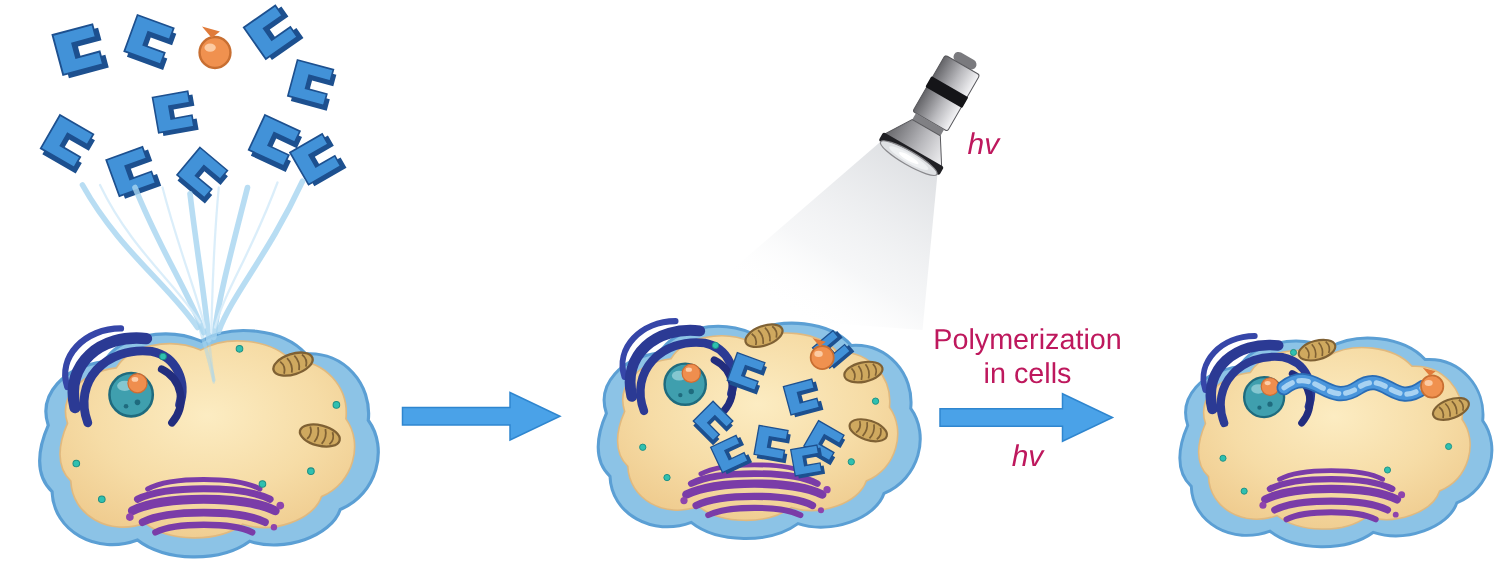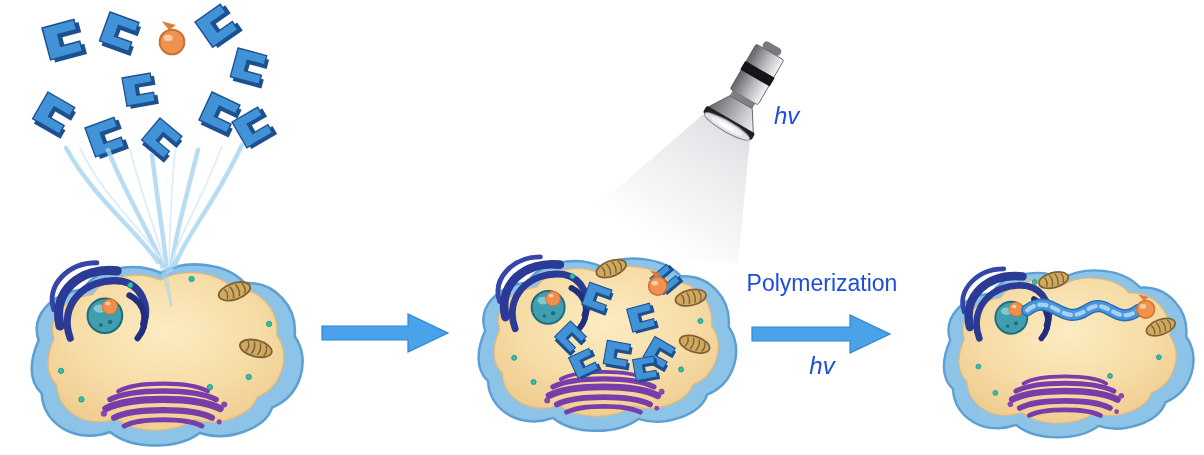--- a/index.html
+++ b/index.html
@@ -8,21 +8,21 @@
     width:1204px;height:455px;
     background:#ffffff;
     overflow:hidden;
     font-family:"Liberation Sans",sans-serif;
   }
   .stage svg{position:absolute;left:0;top:0;}
   .label{
     position:absolute;
     font-family:"Liberation Sans",sans-serif;
     font-size:23px;
-    color:#1d4ed8;
+    color:#be185d;
     text-align:center;
     line-height:1.18;
     font-weight:400;
   }
   .hv{
     font-style:italic;
     font-size:24px;
     font-weight:400;
   }
 </style>
@@ -203,21 +203,22 @@
       <use href="#dot" transform="translate(252,130)"></use>
     </g>
 
     <path d="M 322 326 H 408 V 314 L 448 333 L 408 352 V 340 H 322 Z" fill="#4aa2e8" stroke="#2f86cf" stroke-width="1.2"></path>
     <path d="M 752 327 H 850 V 315 L 890 334 L 850 353 V 341 H 752 Z" fill="#4aa2e8" stroke="#2f86cf" stroke-width="1.2"></path>
   </svg>
 
   <div class="label" style="left:322px;top:253px;width:128px;">
   </div>
 
-  <div class="label" style="left:733px;top:258px;width:178px;margin-top:12px;">
+  <div class="label" style="left:733px;top:258px;width:178px;">
     <div>Polymerization</div>
+    <div>in cells</div>
   </div>
 
   <div class="label hv" style="left:733px;top:352px;width:178px;">hv</div>
 
   <div class="label hv" style="left:774px;top:102px;width:60px;text-align:left;">hv</div>
 
 </div>
 
 </body></html>

